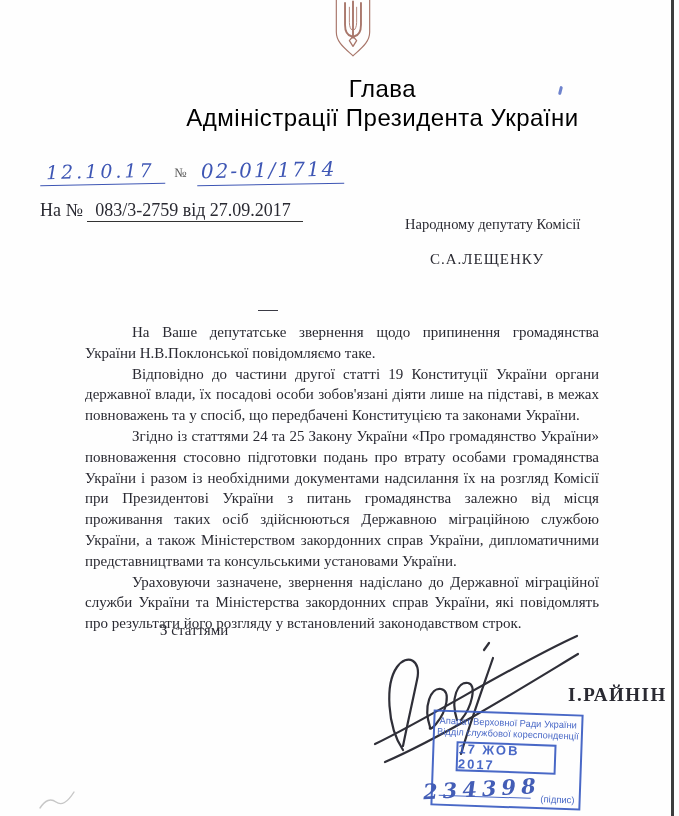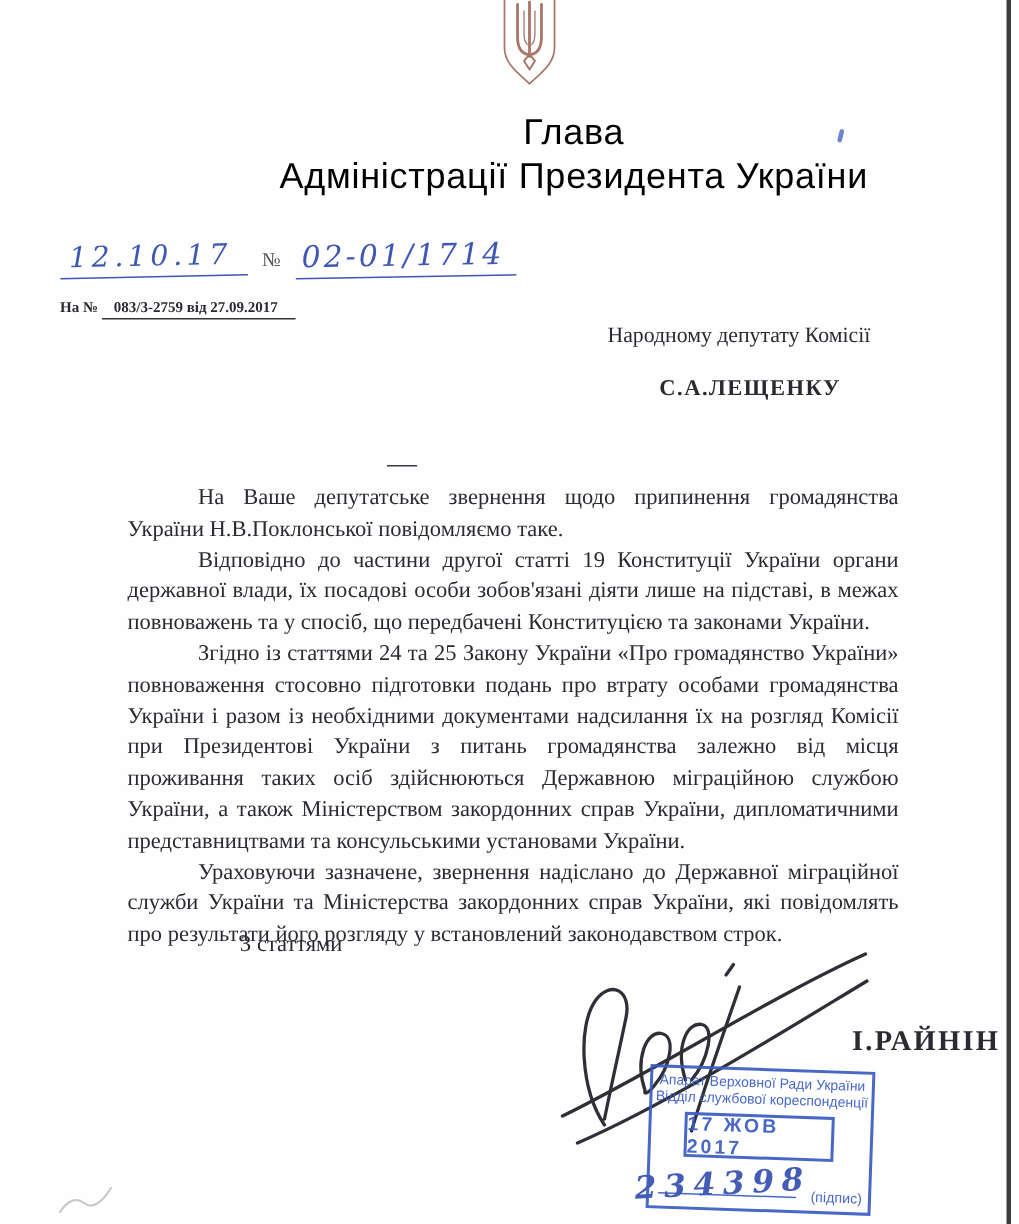--- a/index.html
+++ b/index.html
@@ -17,26 +17,26 @@
   .ink-speck{left:559px;top:86px;width:3px;height:9px;background:#4a64c0;
     border-radius:2px;transform:rotate(14deg);opacity:.8;}
   
   .ref-row{left:40px;top:158px;display:flex;align-items:flex-end;gap:10px;}
   .hand{font-family:"DejaVu Serif",serif;font-style:italic;color:#3e56b4;}
   .hand-date{font-size:19px;letter-spacing:3px;border-bottom:1.5px solid #3e56b4;
     padding:0 10px 2px 6px;transform:rotate(-1.2deg);}
   .num-sign{font-size:13px;color:#555;padding-bottom:4px;}
   .hand-num{font-size:20px;letter-spacing:2px;border-bottom:1.5px solid #3e56b4;
     padding:0 8px 2px 4px;transform:rotate(-1deg);}
-  .ref-reply{left:40px;top:200px;font-size:10px;font-weight:bold;}
+  .ref-reply{left:40px;top:200px;font-size:18px;}
   .ref-reply .val{border-bottom:1px solid #333;padding:0 12px 1px 8px;}
   
   .recipient{left:405px;top:216px;font-size:14.5px;line-height:17px;}
-  .recipient .name{margin-top:18px;margin-left:15px;font-weight:bold;
-    font-size:15px;letter-spacing:1px;text-align:center;}
+  .recipient .name{margin-top:18px;margin-left:25px;font-weight:normal;
+    font-size:15px;letter-spacing:1px;}
   
   .salutation{left:257px;top:291px;font-size:15.5px;font-weight:bold;
     font-style:italic;letter-spacing:0.3px;}
   .sal-underline{left:258px;top:310px;width:20px;height:1px;background:#3a3a44;}
   
   .body-text{left:85px;top:322px;width:514px;font-size:15px;line-height:20.8px;
     text-align:justify;}
   .body-text p{margin:0;text-indent:47px;}
   .regards{left:160px;top:622px;font-size:15px;}
   

